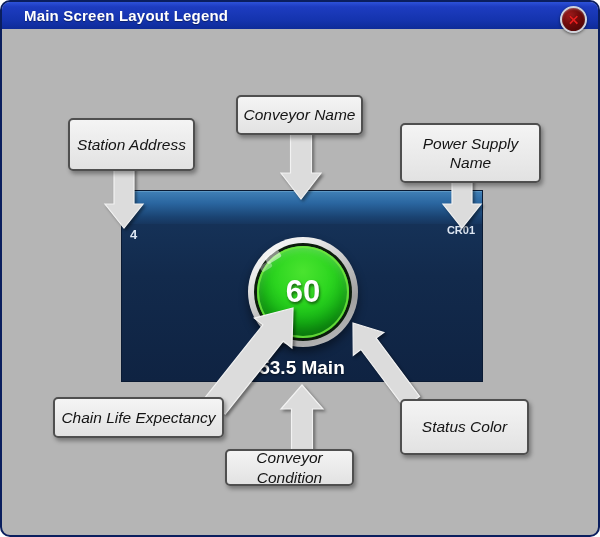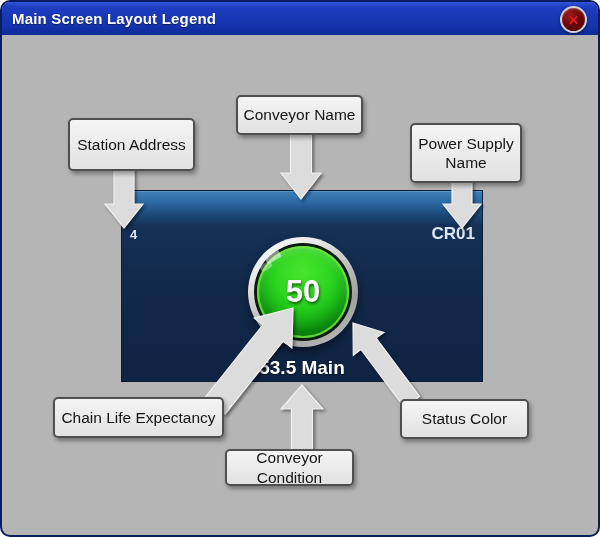--- a/index.html
+++ b/index.html
@@ -7,23 +7,23 @@
 
   .dialog {
     position:relative; width:600px; height:537px;
     border-radius:10px; overflow:hidden;
     background:#B5B5B5;
     border:2px solid #0A1E5E;
   }
 
   
   .titlebar {
-    position:absolute; top:0; left:0; right:0; height:33px;
+    position:absolute; top:0; left:0; right:0; height:27px;
     background:linear-gradient(180deg,#2d52d8 0%, #1d3cc0 18%, #1433ad 70%, #0e2b98 100%);
-    display:flex; align-items:center; padding:0 10px;
+    display:flex; align-items:center; padding:0 22px;
   }
   .title {
     color:#ffffff; font-weight:bold; font-size:15px; letter-spacing:.2px;
     text-shadow:0 1px 1px rgba(0,0,0,.4);
   }
   .close-btn {
     position:absolute; top:4px; right:11px; width:27px; height:27px;
     border-radius:50%;
     background:radial-gradient(circle at 35% 32%, #9e1b1b 0%, #6d0a0a 45%, #3f0202 100%);
     border:2px solid #cfd2da;
@@ -49,21 +49,21 @@
     position:absolute; top:3px; left:0; width:100%; text-align:center;
     color:#ffffff; font-size:21px; font-weight:bold;
     text-shadow:0 2px 2px rgba(0,0,0,.55);
   }
   .station-addr-text {
     position:absolute; left:8px; top:36px;
     color:#dde6f2; font-size:13px; font-weight:bold;
   }
   .power-name-text {
     position:absolute; right:7px; top:33px;
-    color:#dde6f2; font-size:17px; font-weight:bold;
+    color:#dde6f2; font-size:11px; font-weight:bold;
   }
   .condition-text {
     position:absolute; bottom:2px; left:0; width:100%; text-align:center;
     color:#ffffff; font-size:19px; font-weight:bold;
     text-shadow:0 1px 2px rgba(0,0,0,.5);
   }
 
   
   .gbtn {
     position:absolute; left:126px; top:46px; width:110px; height:110px;
@@ -104,27 +104,28 @@
 
   
   .callout {
     position:absolute; display:flex; align-items:center; justify-content:center;
     text-align:center;
     background:linear-gradient(180deg,#f4f4f4 0%,#e2e2e2 100%);
     border:2px solid #4f4f4f; border-radius:5px;
     color:#141414; font-size:15.5px; line-height:1.25;
     box-shadow:2px 3px 4px rgba(0,0,0,.35);
     padding:2px 5px;
+    font-style:italic;
   }
   #co-station   { left:66px;  top:116px; width:127px; height:53px; }
   #co-convname  { left:234px; top:93px;  width:127px; height:40px; }
-  #co-power     { left:408px; top:121px; width:112px; height:60px; }
+  #co-power     { left:398px; top:121px; width:141px; height:60px; }
   #co-chain     { left:51px;  top:395px; width:171px; height:41px; }
   #co-condition { left:223px; top:447px; width:129px; height:37px; }
-  #co-status    { left:398px; top:397px; width:129px; height:40px; }
+  #co-status    { left:398px; top:397px; width:129px; height:56px; }
 </style>
 </head>
 <body>
 
 <div class="dialog">
 
   <div class="titlebar">
     <span class="title">Main Screen Layout Legend</span>
   </div>
   <button class="close-btn">
@@ -132,21 +133,21 @@
   </button>
 
   <div class="panel">
     <div class="panel-header"></div>
     <div class="station-addr-text">4</div>
     <div class="power-name-text">CR01</div>
 
     <div class="gbtn">
       <div class="gbtn-dark"></div>
       <div class="gbtn-green">
-        <span class="gbtn-value">50</span>
+        <span class="gbtn-value">60</span>
       </div>
       <div class="glare1"></div>
       <div class="glare2"></div>
     </div>
 
     <div class="condition-text">53.5 Main</div>
   </div>
 
   <svg class="arrow-layer" viewBox="0 0 600 537">
       <polygon points="112,158 112,202 103,202 122,226 141,202 132,202 132,158" class="arrow"></polygon>

